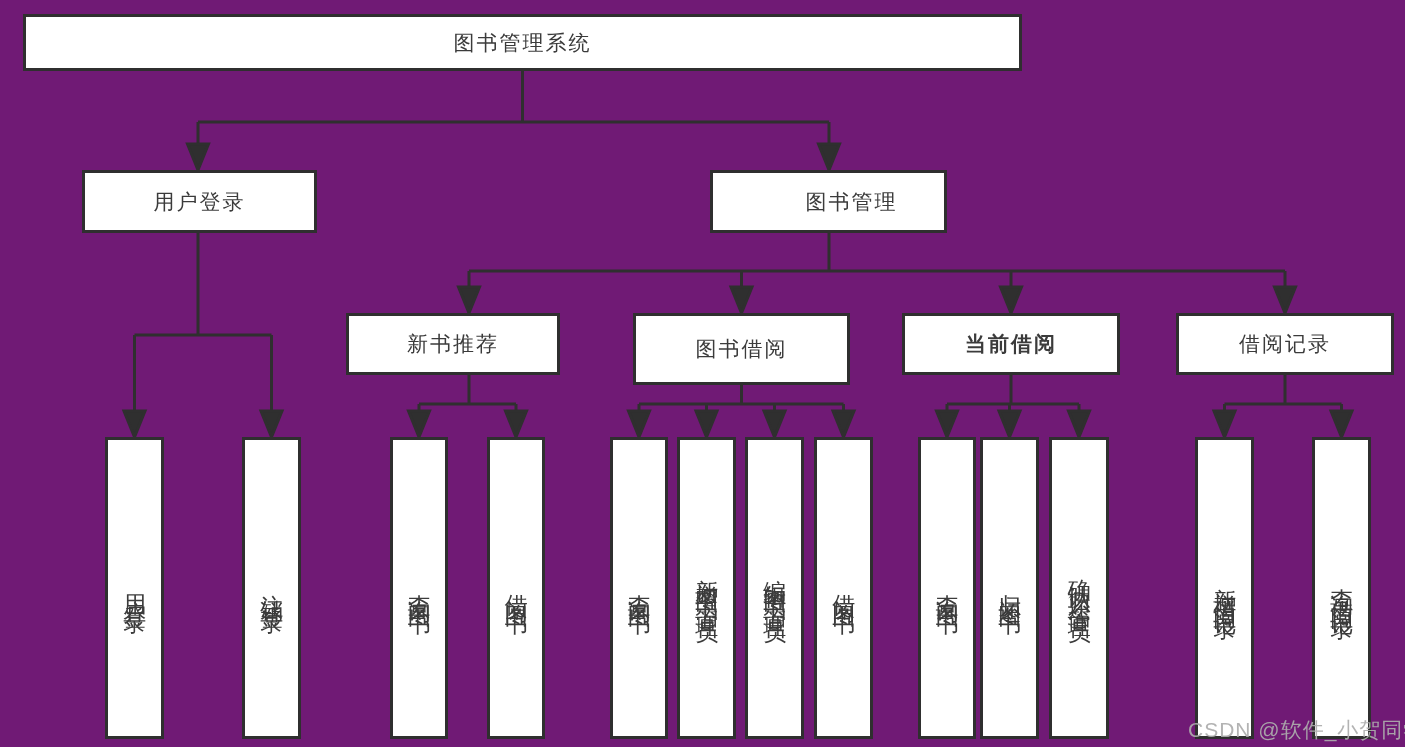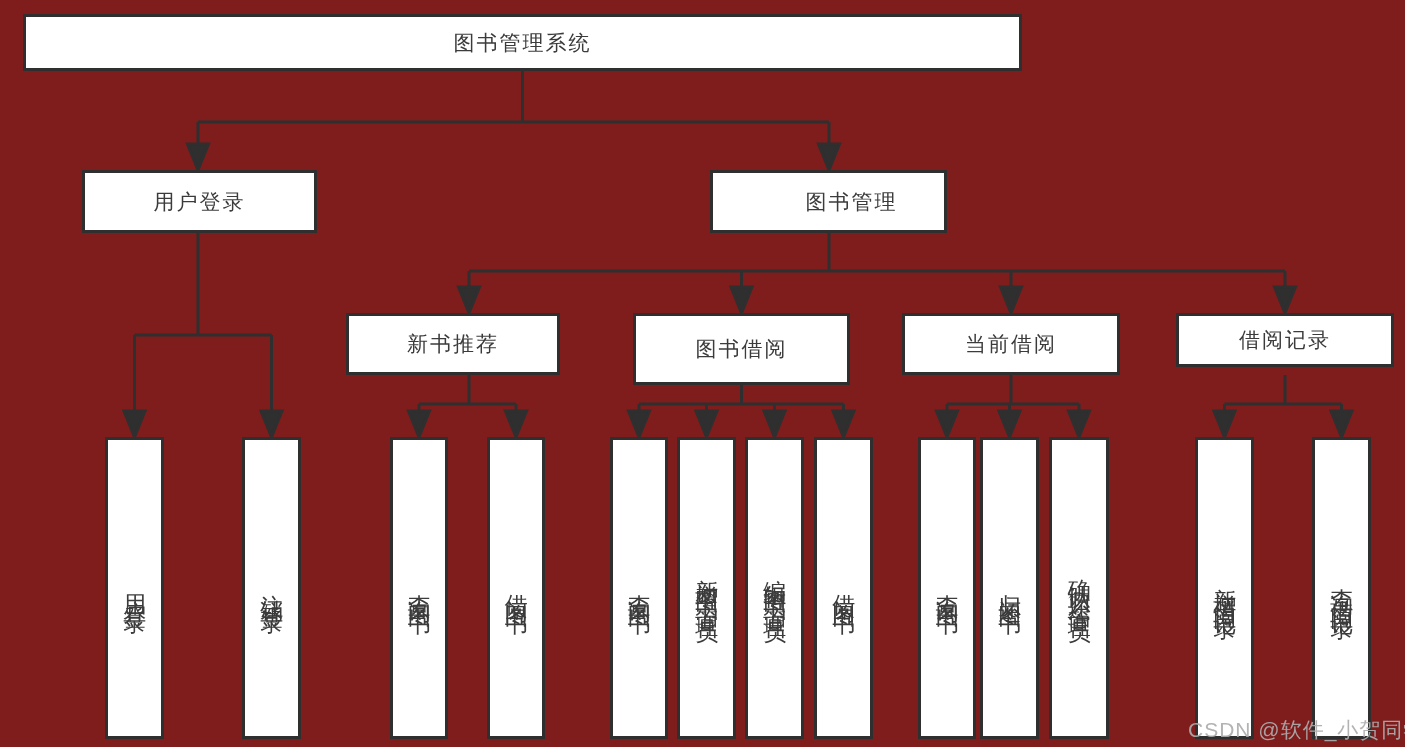--- a/index.html
+++ b/index.html
@@ -1,20 +1,20 @@
 <!DOCTYPE html>
 <html><head>
 <meta charset="utf-8">
 <style>
   html, body { margin: 0; padding: 0; background: #ffffff; }
   .stage {
     position: relative;
     width: 1405px;
     height: 747px;
-    background: #7f1d1d;
+    background: #701a75;
     font-family: "Liberation Sans", sans-serif;
     overflow: hidden;
   }
   svg.connectors {
     position: absolute;
     left: 0; top: 0;
     width: 1405px; height: 747px;
     z-index: 1;
   }
   .node {
@@ -37,22 +37,22 @@
     letter-spacing: 6px;
     line-height: 1.1;
     color: #3b3b3b;
   }
   
   .n-root          { left: 23px;   top: 14px;  width: 999px; height: 57px; }
   .n-user-login    { left: 82px;   top: 170px; width: 235px; height: 63px; }
   .n-book-mgmt     { left: 710px;  top: 170px; width: 237px; height: 63px; padding-left: 46px; }
   .n-new-book-rec  { left: 346px;  top: 313px; width: 214px; height: 62px; }
   .n-book-borrow   { left: 633px;  top: 313px; width: 217px; height: 72px; }
-  .n-cur-borrow    { left: 902px;  top: 313px; width: 218px; height: 62px; }
-  .n-borrow-rec    { left: 1176px; top: 313px; width: 218px; height: 54px; text-align: center; }
+  .n-cur-borrow    { left: 902px;  top: 313px; width: 218px; height: 62px; font-weight: bold; }
+  .n-borrow-rec    { left: 1176px; top: 313px; width: 218px; height: 62px; text-align: center; }
   .leaf            { top: 437px; height: 302px; }
   .l1  { left: 105px;  width: 59px; }
   .l2  { left: 242px;  width: 59px; }
   .l3  { left: 390px;  width: 58px; }
   .l4  { left: 487px;  width: 58px; }
   .l5  { left: 610px;  width: 58px; }
   .l6  { left: 677px;  width: 59px; }
   .l7  { left: 745px;  width: 59px; }
   .l8  { left: 814px;  width: 59px; }
   .l9  { left: 918px;  width: 58px; }

